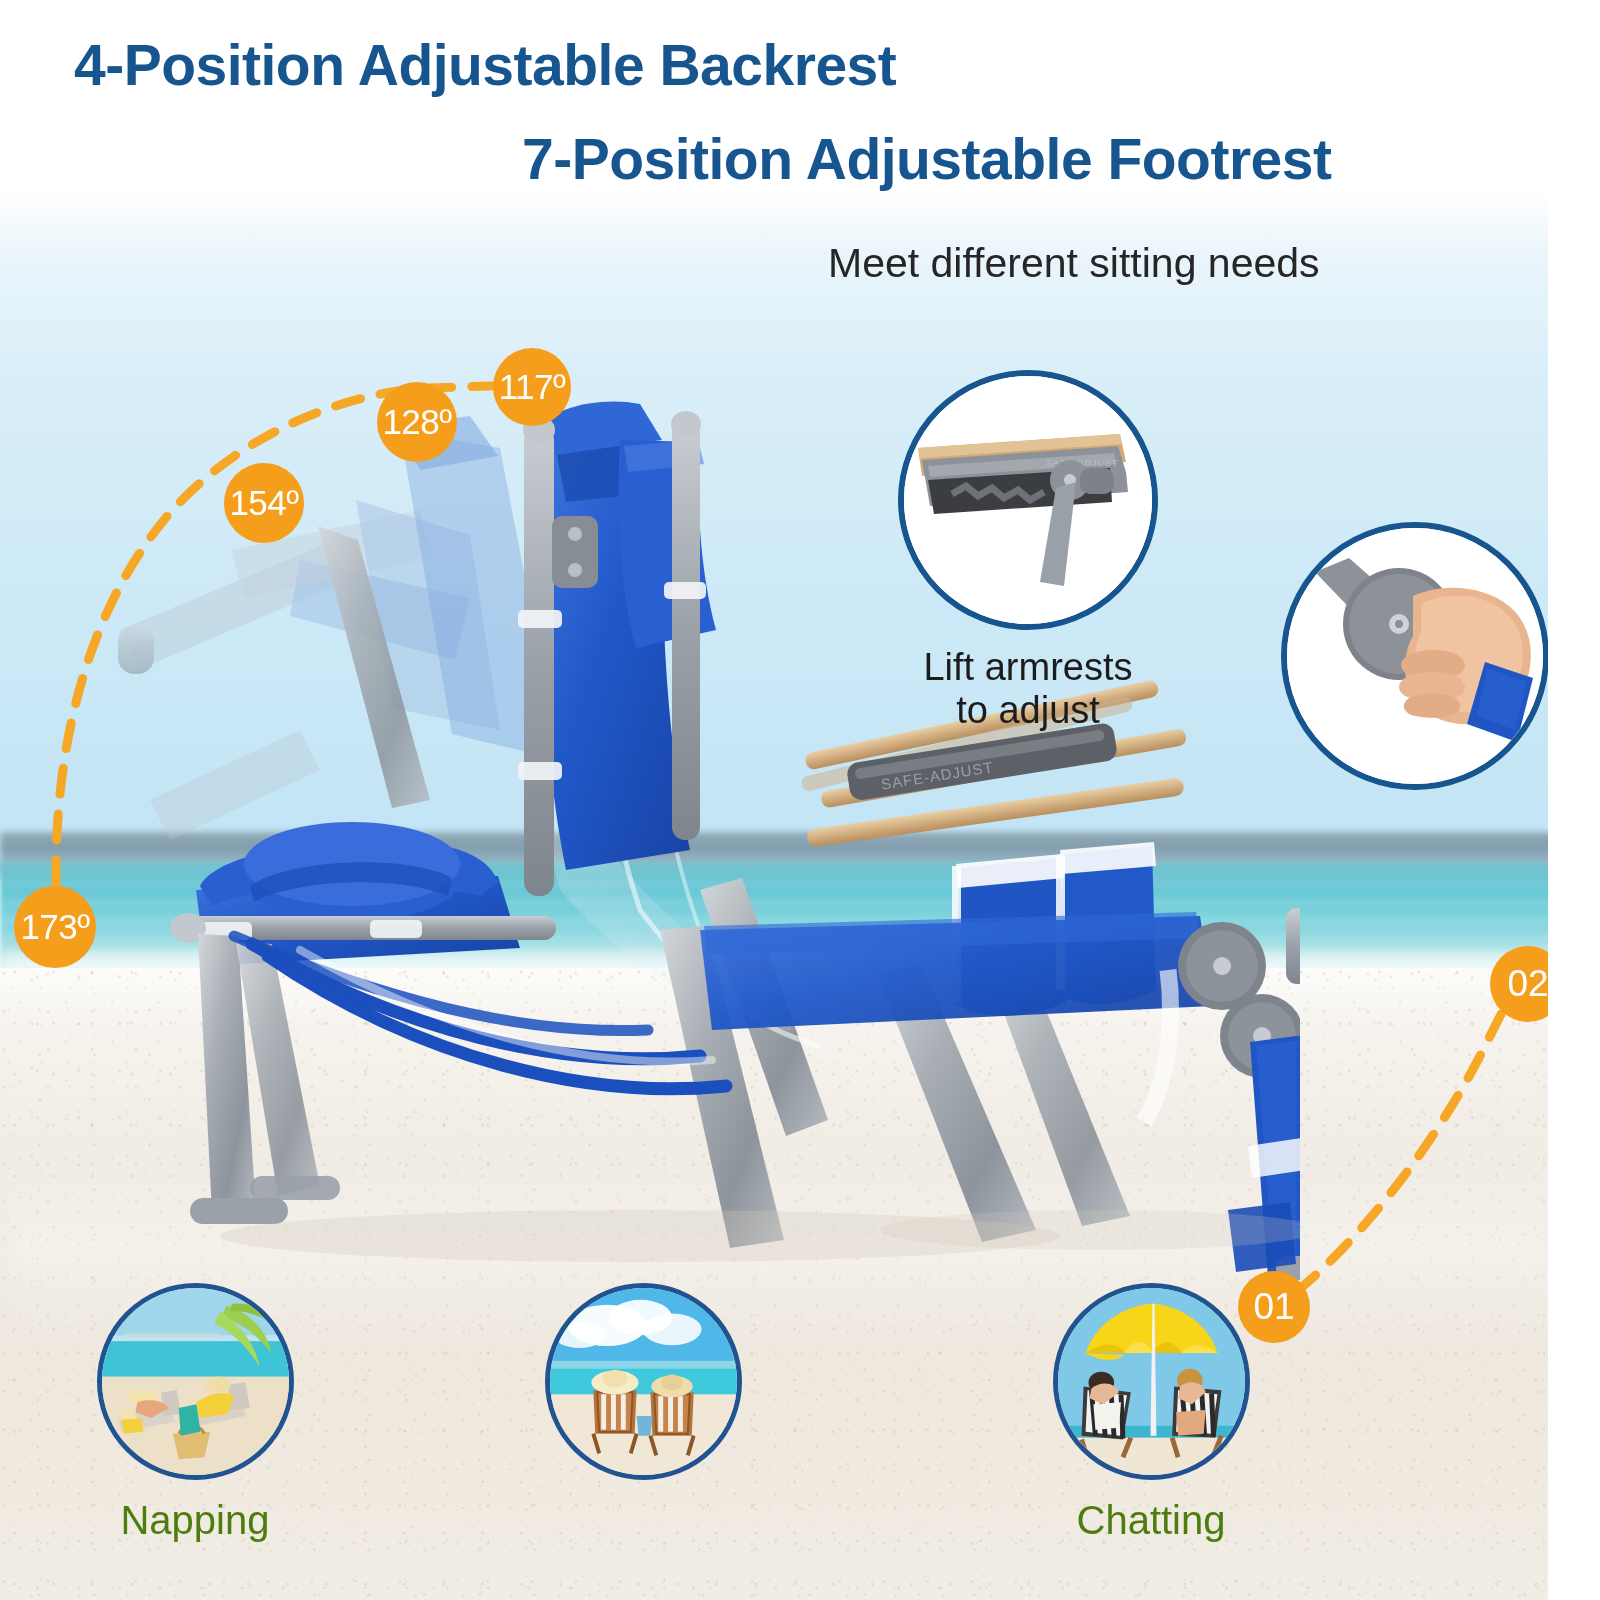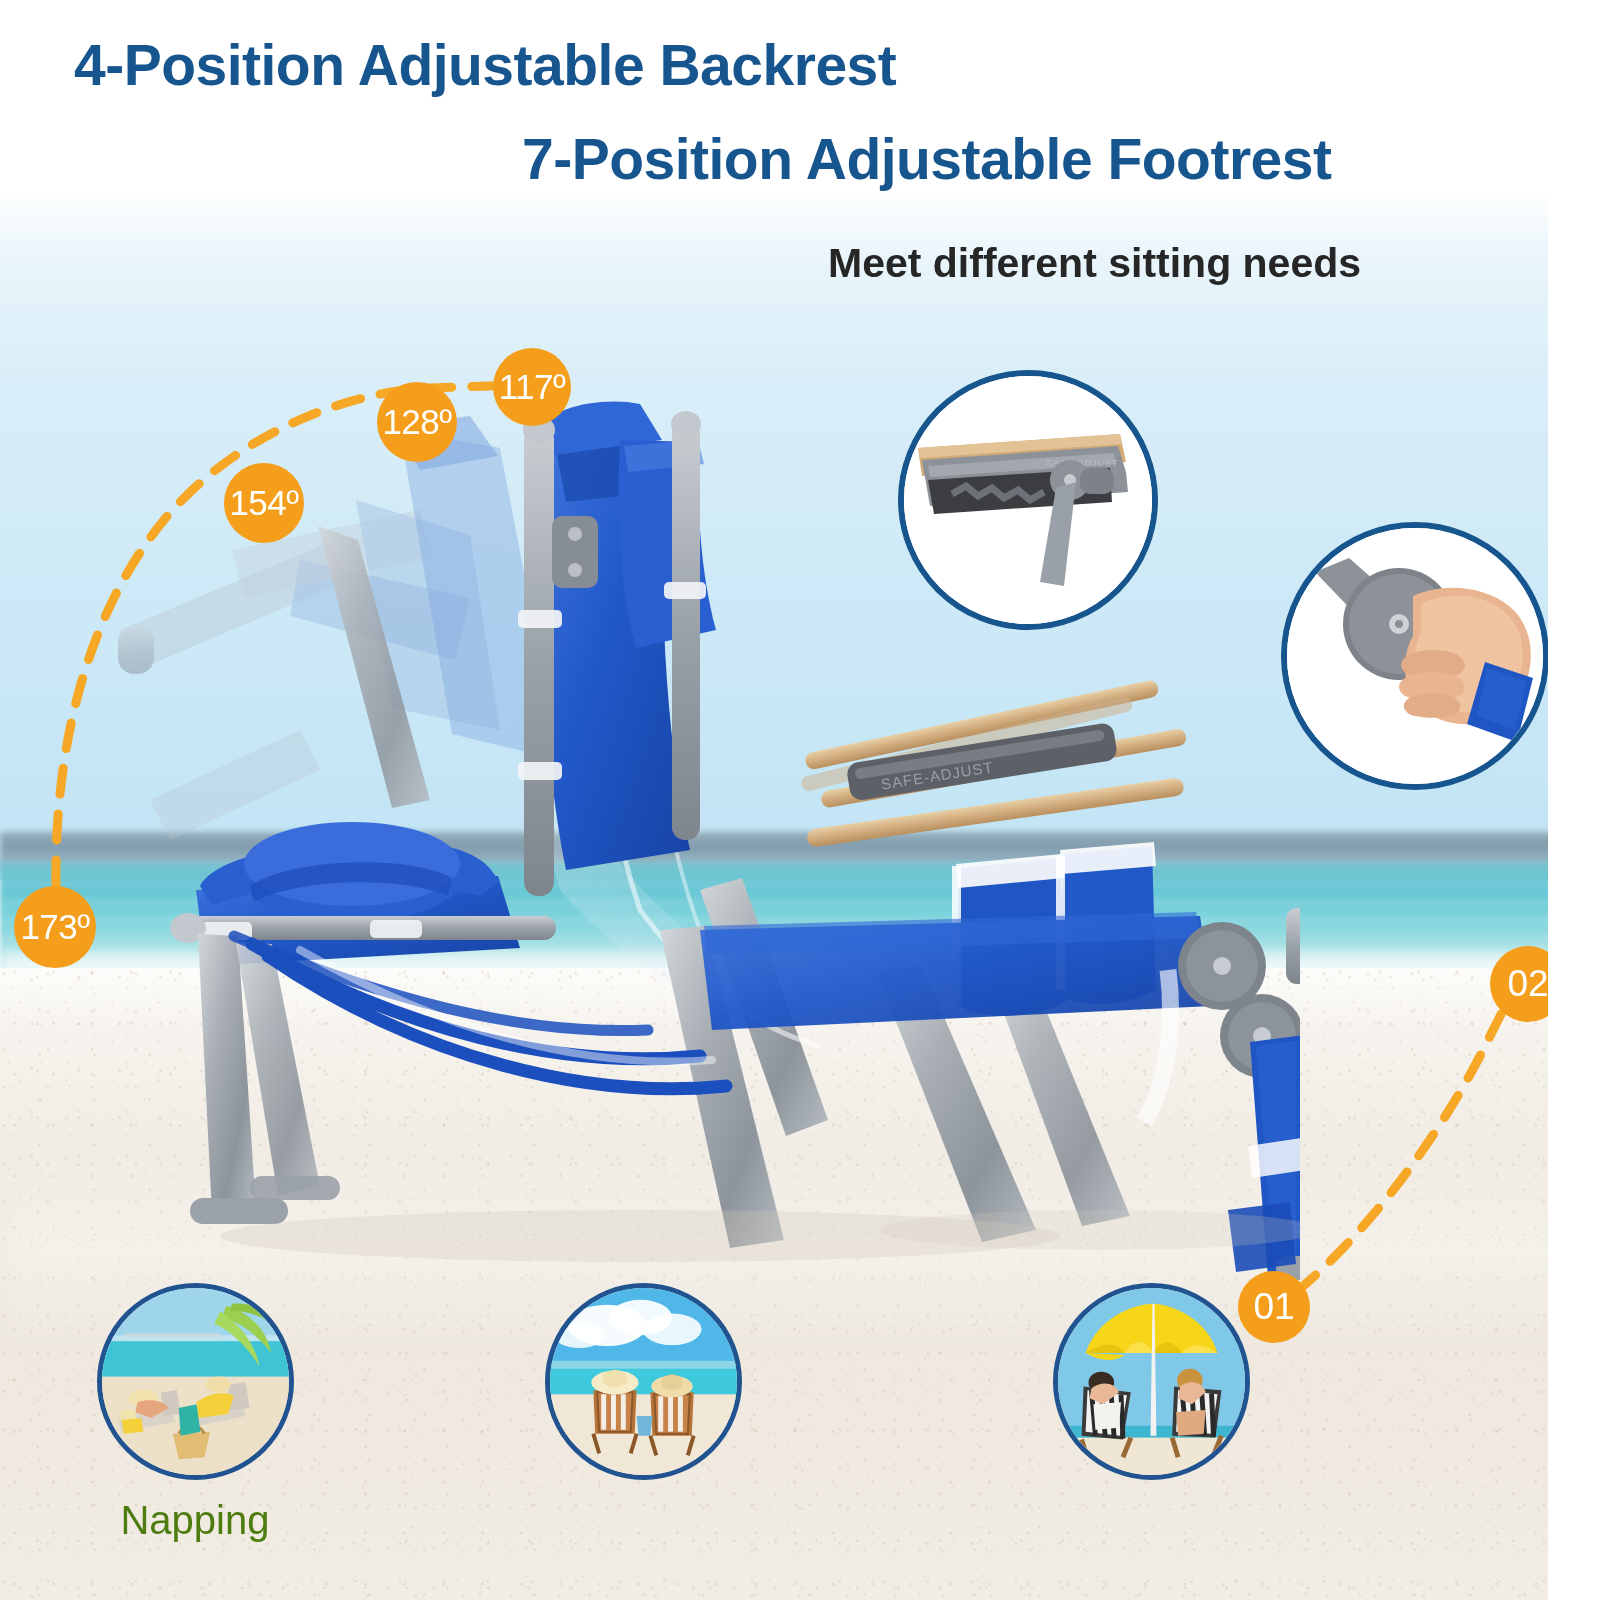--- a/index.html
+++ b/index.html
@@ -82,21 +82,21 @@
     font-weight:bold;
     font-size:57px;
     letter-spacing:-0.5px;
     line-height:1.04;
     white-space:nowrap;
   }
   .headline.l1 { position:absolute; left:74px; top:36px; }
   .headline.l2 { position:absolute; left:522px; top:130px; }
   .subtitle {
     position:absolute; left:828px; top:240px;
-    font-size:41px; color:#262626; font-weight:700; white-space:nowrap;
+    font-size:41px; color:#262626; font-weight:400; white-space:nowrap;
   }
 
   
   #chair-art { position:absolute; left:0; top:330px; width:1300px; height:970px; }
 
   
   .badge {
     position:absolute; border-radius:50%;
     background:#f59e1b;
     color:#ffffff;
@@ -372,20 +372,22 @@
 
         <path d="M48,118 L62,110 L74,120 L88,112 L100,122 L114,114 L126,124 L140,116" fill="none" stroke="#6e7278" stroke-width="7"></path>
         <text x="142" y="90" font-family="Liberation Sans, sans-serif" font-size="9" fill="#b9bec4" letter-spacing="1">SAFE-ADJUST</text>
 
         <circle cx="166" cy="104" r="20" fill="#8d9299"></circle>
         <circle cx="166" cy="104" r="6" fill="#c8ccd1"></circle>
         <path d="M152,112 L172,106 L160,210 L136,206 Z" fill="#9aa0a7"></path>
         <rect x="176" y="92" width="34" height="26" rx="10" fill="#7d828a"></rect>
       </svg>
     </div>
+    <div class="cap">Lift armrests
+to adjust</div>
   </div>
 
   <div class="callout" id="callout-rotate">
     <div class="ring">
       <svg viewBox="0 0 256 256" width="256" height="256">
         <rect x="0" y="0" width="256" height="256" fill="#ffffff"></rect>
 
         <path d="M28,44 L62,30 L112,74 L78,96 Z" fill="#8d9299"></path>
 
         <circle cx="112" cy="96" r="56" fill="#7e838a"></circle>
@@ -512,15 +514,16 @@
         <path d="M116,152 L122,172 M166,150 L158,170" stroke="#9a6a36" stroke-width="5"></path>
 
         <ellipse cx="44" cy="96" rx="13" ry="11" fill="#3a2c22"></ellipse>
         <path d="M34,102 C44,94 58,96 62,106 L46,118 L32,112 Z" fill="#e8b896"></path>
         <path d="M36,118 L64,116 L62,142 L38,144 Z" fill="#f4f2ec"></path>
         <ellipse cx="134" cy="94" rx="13" ry="12" fill="#c9923e"></ellipse>
         <path d="M124,100 C134,92 148,96 150,106 L136,118 L122,112 Z" fill="#e8b896"></path>
         <path d="M120,126 L150,124 L148,148 L122,150 Z" fill="#e0a97f"></path>
       </svg>
     </div>
+    <div class="lbl">Chatting</div>
   </div>
 
 </div>
 
 </body></html>

